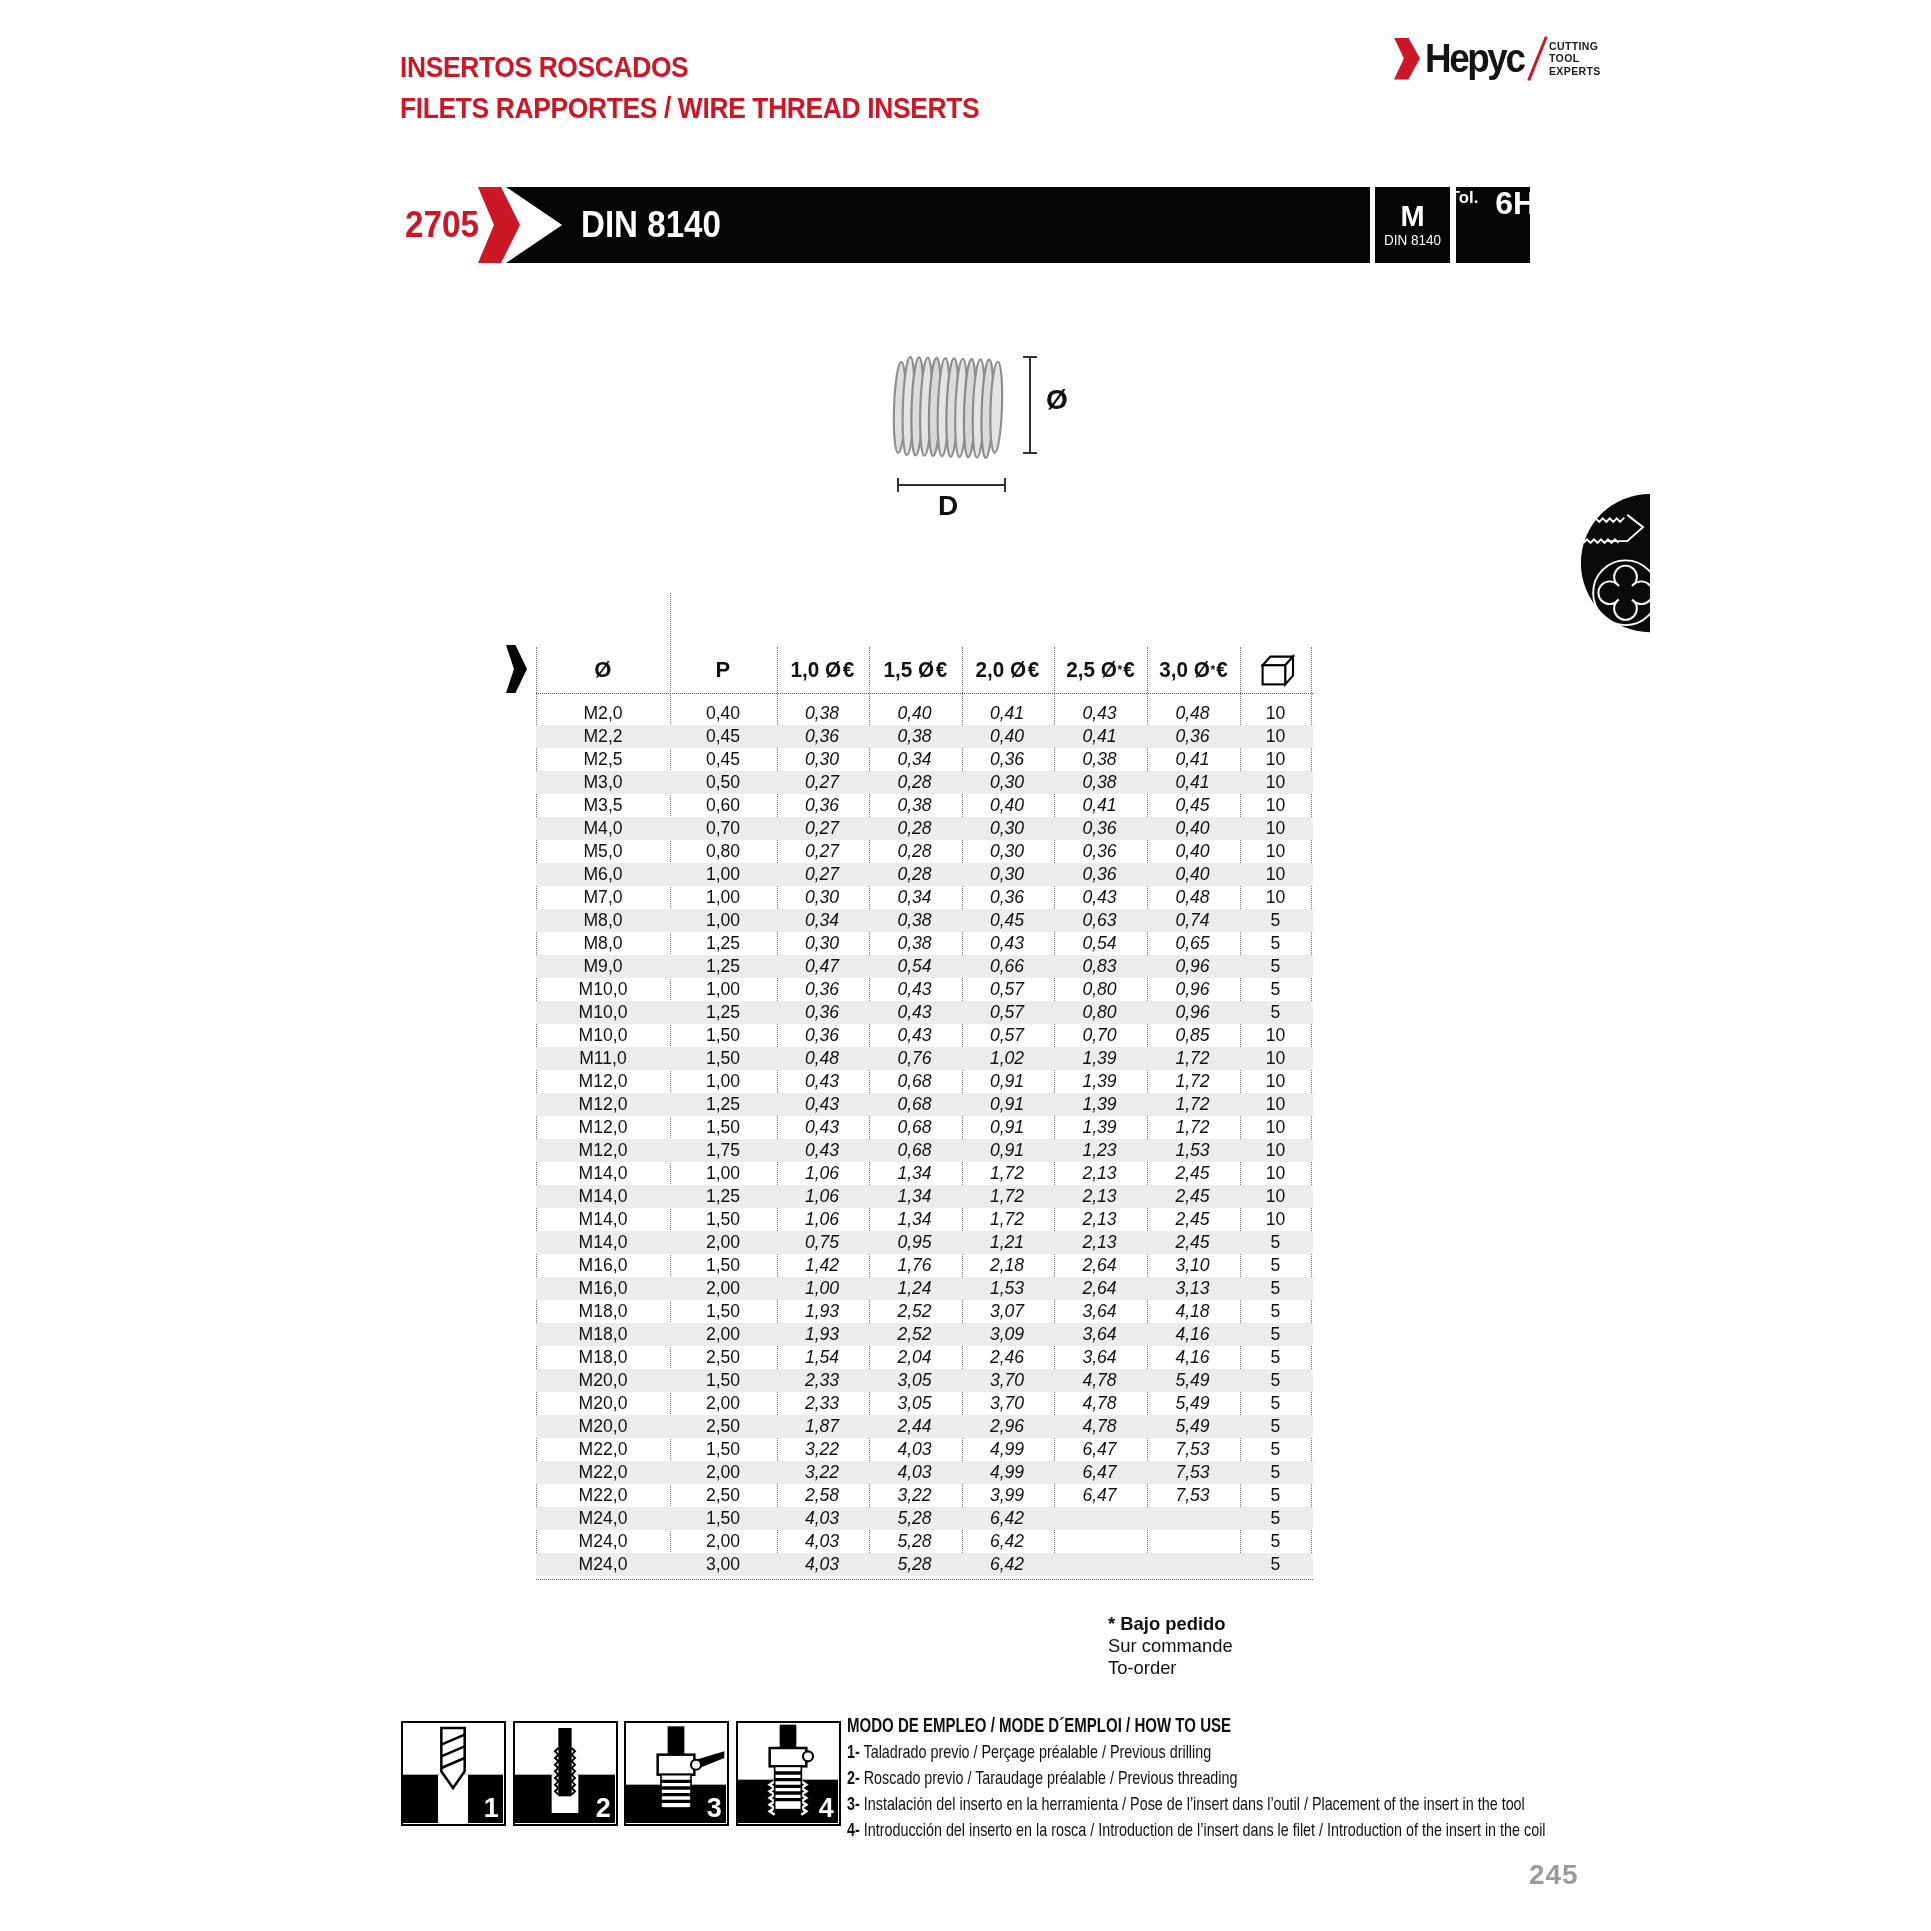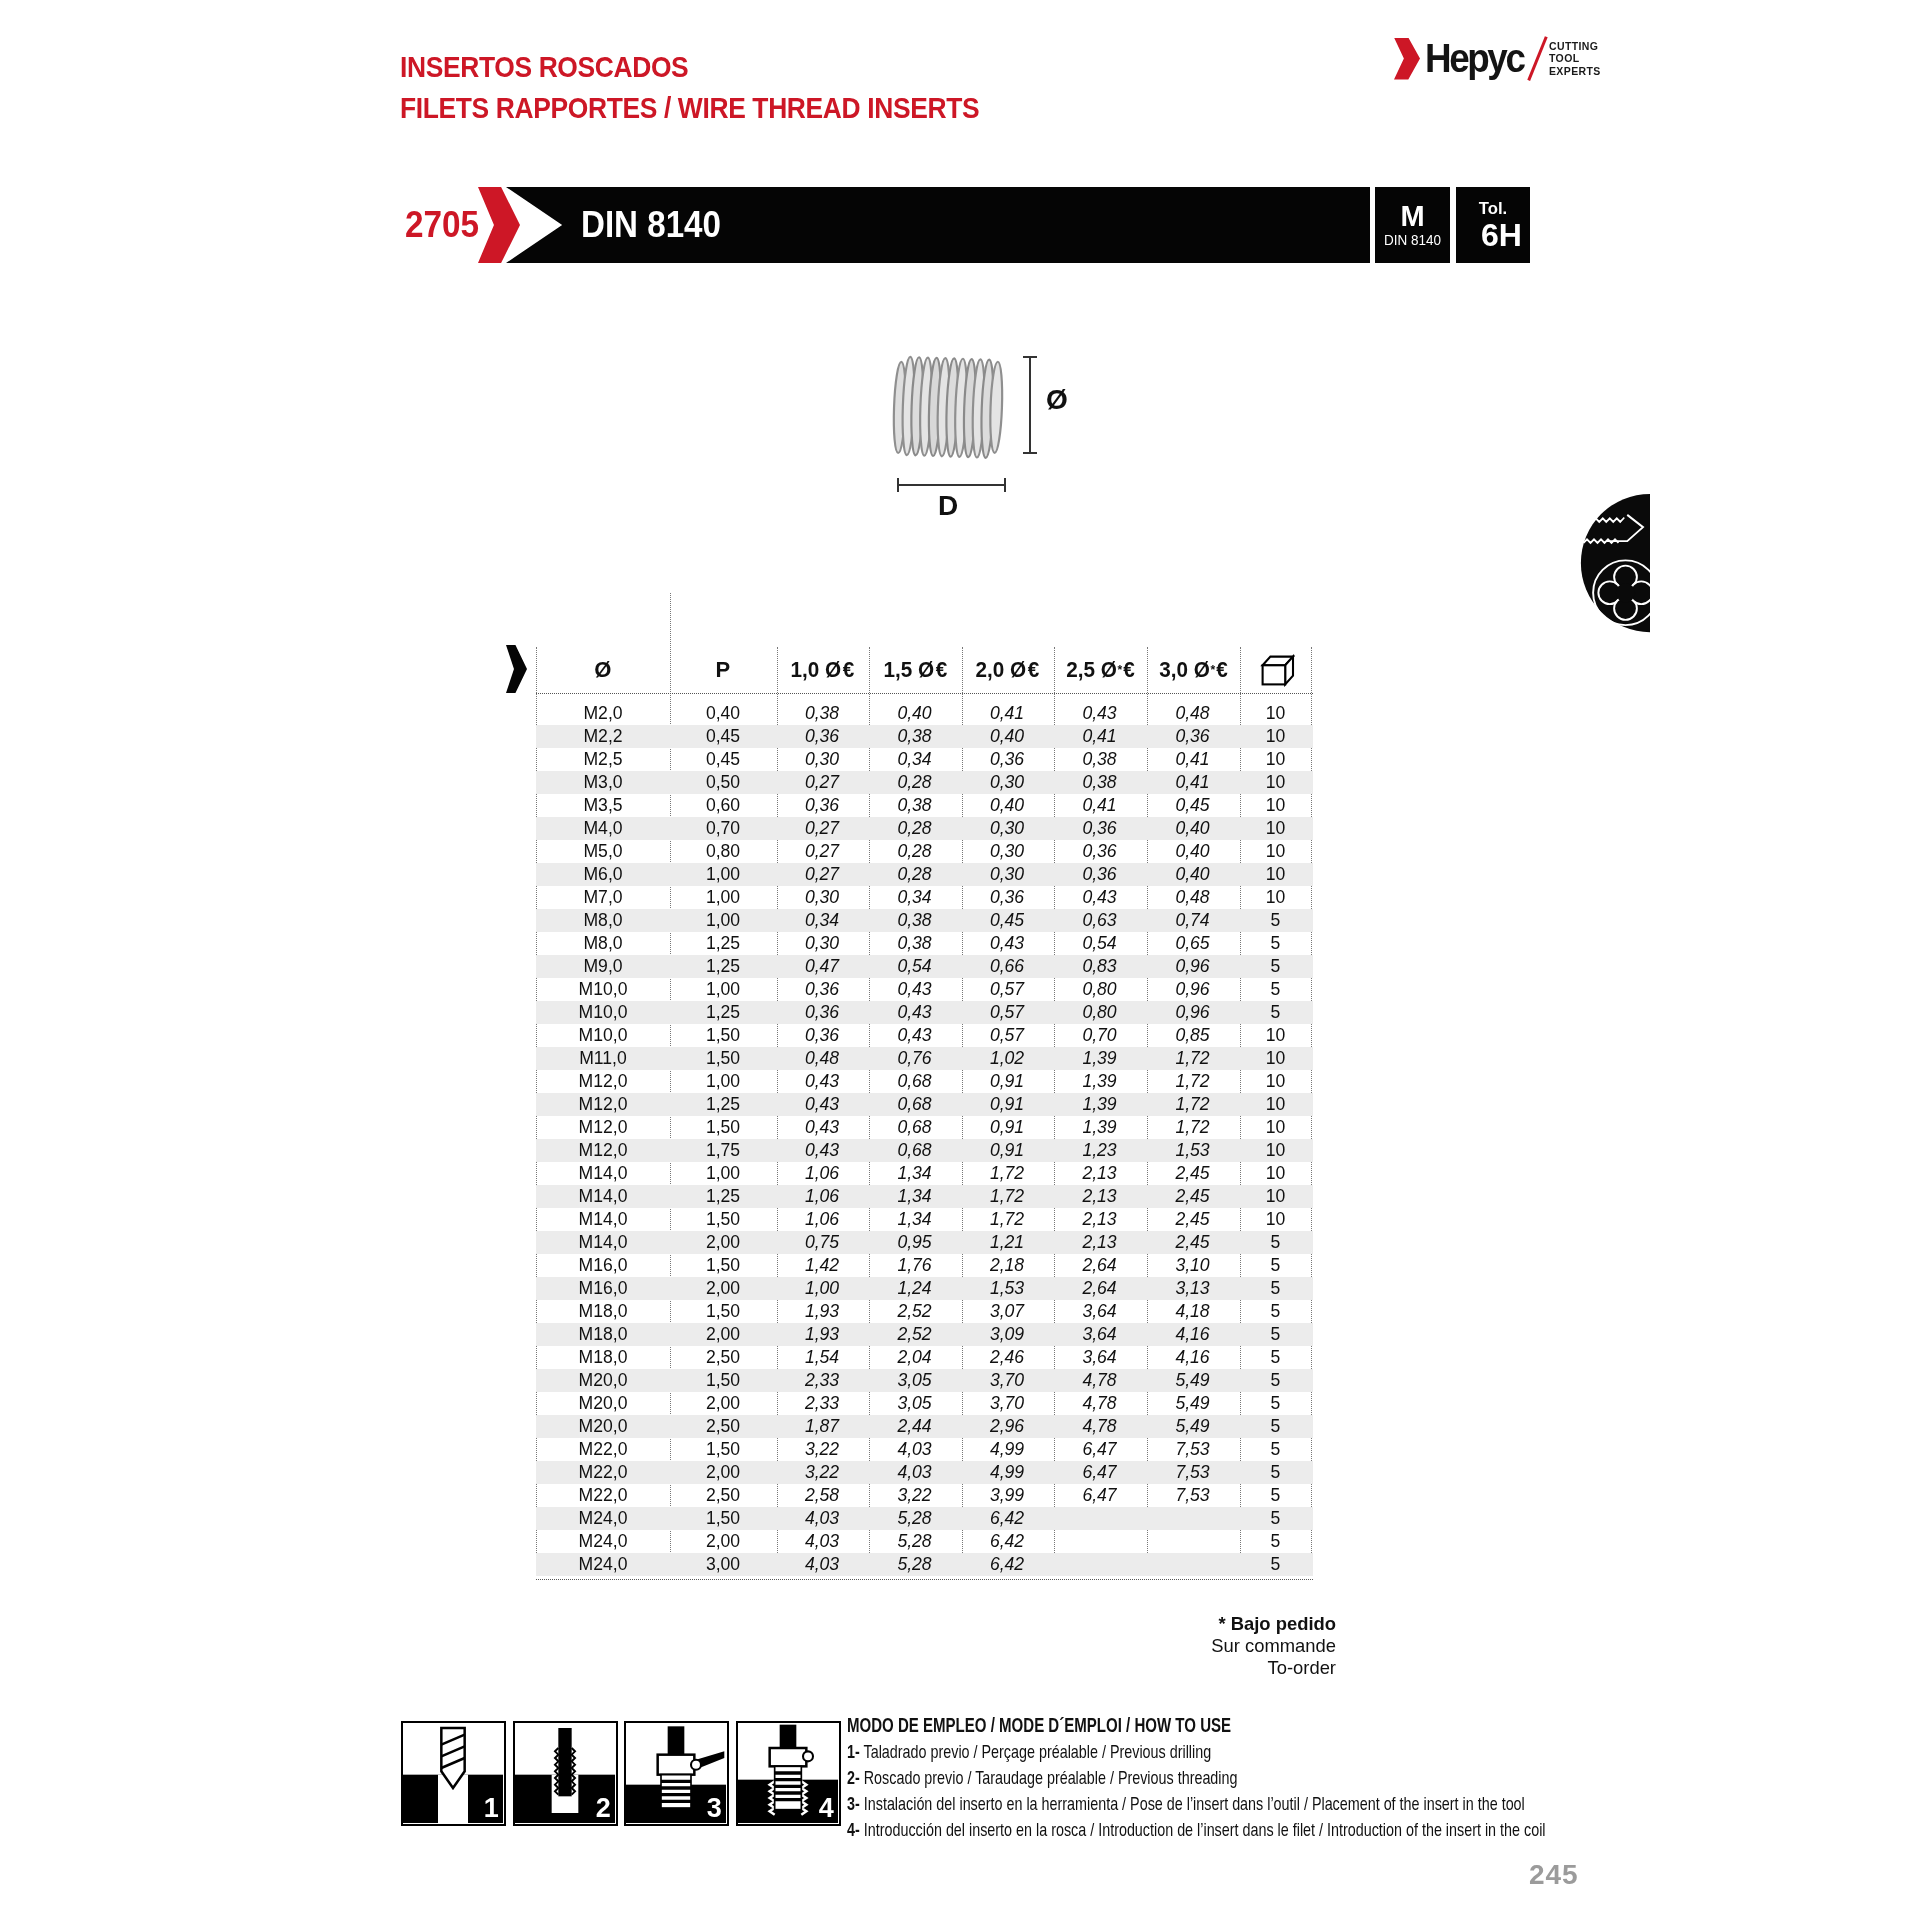--- a/index.html
+++ b/index.html
@@ -25,21 +25,21 @@
     clip-path:polygon(0 0,55% 0,100% 50%,55% 100%,0 100%,38% 50%);}
   .banner-bar{left:506px;top:187px;width:864px;height:76px;background:#050505;
     clip-path:polygon(0 0,100% 0,100% 100%,0 100%,6.5% 50%);
     display:flex;align-items:center;}
   .banner-bar .std{color:#fff;font-size:36px;font-weight:bold;margin-left:75px;letter-spacing:0;transform:scaleX(0.92);transform-origin:left center;white-space:nowrap;}
   .m-box{left:1375px;top:187px;width:75px;height:76px;background:#050505;color:#fff;text-align:center;
     display:flex;flex-direction:column;justify-content:center;}
   .m-box .m{font-size:29px;font-weight:bold;line-height:30px;}
   .m-box .mstd{font-size:15px;line-height:17.6px;transform:scaleX(0.9);}
   .tol-box{left:1456px;top:187px;width:74px;height:76px;background:#050505;color:#fff;text-align:center;
-    display:flex;flex-direction:column;justify-content:center;}
+    display:flex;flex-direction:row;justify-content:center;}
   .tol-box .tl{font-size:16.7px;font-weight:bold;line-height:21px;}
   .tol-box .tv{font-size:32px;font-weight:bold;line-height:33px;padding-left:17px;}
 
   
   .coil-svg{left:891px;top:353px;}
   .dim-v{left:1029px;top:356px;width:1.8px;height:98px;background:#333;}
   .dim-v .cap{position:absolute;left:-6.1px;width:14px;height:1.8px;background:#333;}
   .dim-v .cap.b{bottom:0;}
   .dim-label-o{left:1046px;top:384px;font-size:28px;font-weight:bold;}
   .dim-h{left:897px;top:484px;width:109px;height:1.8px;background:#333;}
@@ -66,21 +66,21 @@
   .pcell{width:93px;display:flex;align-items:center;justify-content:center;font-size:22px;font-weight:bold;white-space:nowrap;transform:scaleX(0.94);}
   .pcell sup{font-size:13px;line-height:0;margin:0 0.9px;}
   .hd-qty{width:73px;display:flex;align-items:center;justify-content:center;}
   .rows{position:absolute;left:0;top:101px;width:777px;height:878px;border-bottom:1.8px dotted #555;box-sizing:border-box;margin-top:8px;}
   .row{display:grid;grid-template-columns:134px 106px 92px 93px 92px 93px 93px 73px;height:23px;align-items:center;}
   .row:nth-child(even){background:#ececec;}
   .cell{text-align:center;font-size:17.6px;line-height:23px;}
   .cell.i{font-style:italic;}
 
   
-  .footnote{left:1108px;top:1613px;width:228px;text-align:right;font-size:18.4px;line-height:22px;}
+  .footnote{left:1108px;top:1613px;width:228px;font-size:18.4px;line-height:22px;}
   .footnote .b{font-weight:bold;}
 
   
   .step-box{top:1721px;width:105px;height:105px;border:2.6px solid #000;box-sizing:border-box;background:#fff;}
   .step-num{position:absolute;right:5.3px;bottom:0px;color:#fff;font-size:27px;font-weight:bold;}
 
   
   .instructions{left:847px;top:1713px;transform:scaleX(0.78);transform-origin:left top;white-space:nowrap;}
   .instr-title{font-size:19.3px;font-weight:bold;line-height:26px;}
   .instr-line{font-size:18.4px;line-height:26px;}

